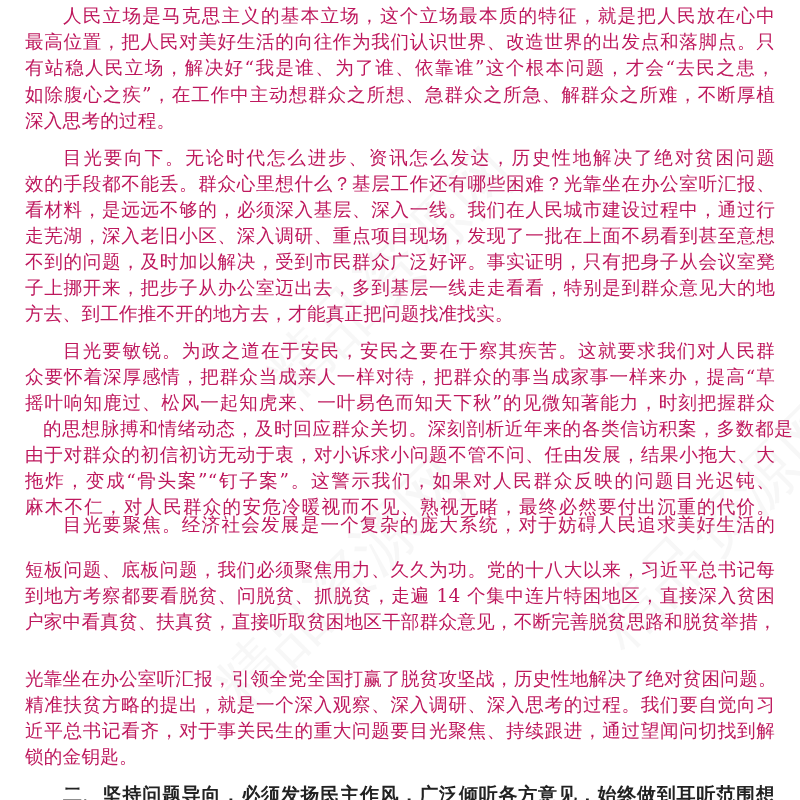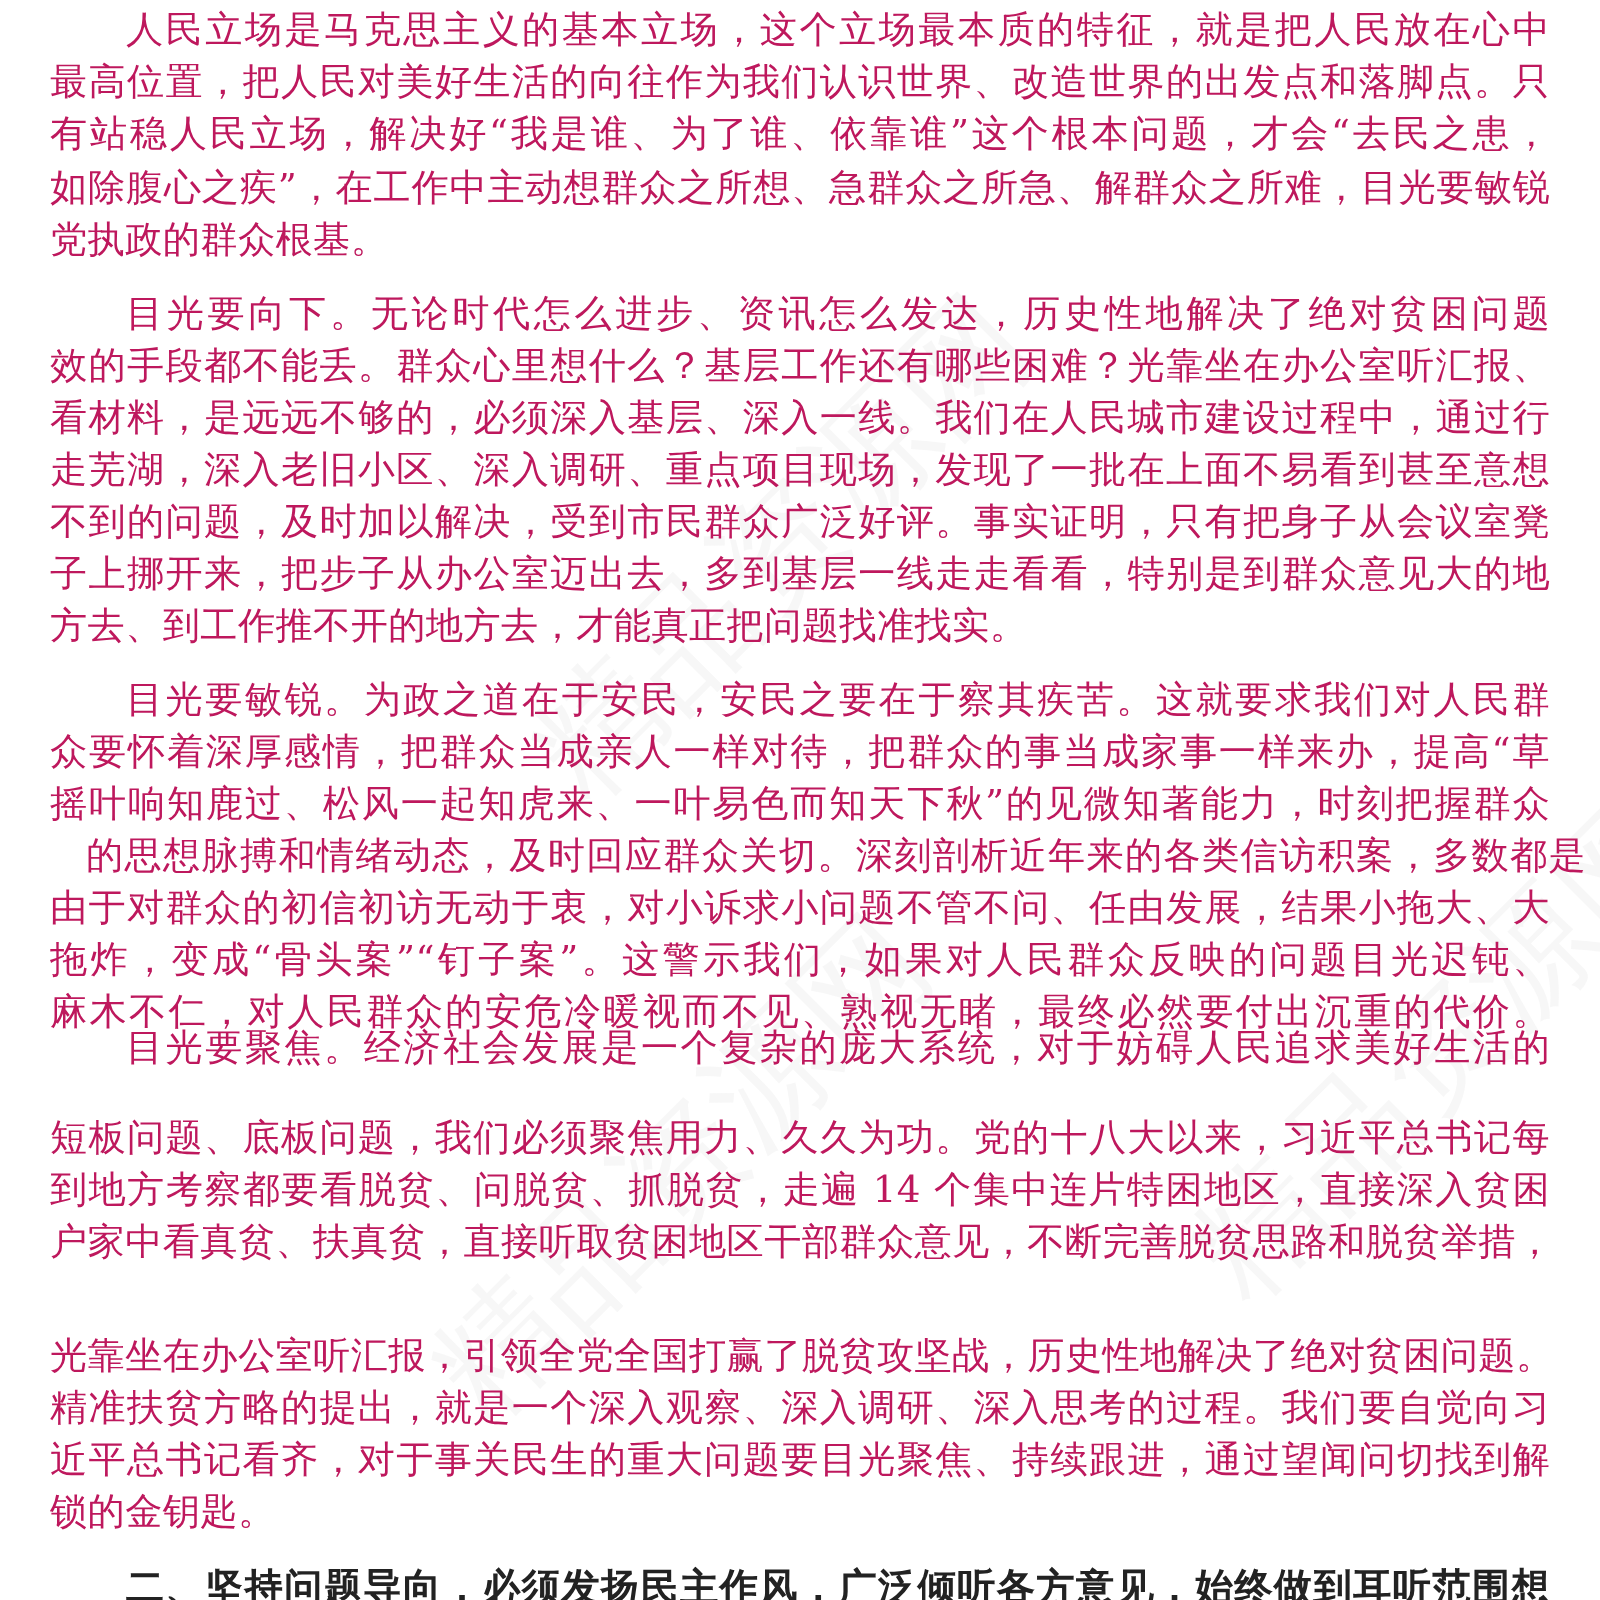--- a/index.html
+++ b/index.html
@@ -63,22 +63,22 @@
 <div class="page">
 
   <div class="watermark" style="left:230px; top:230px;">精品资源网</div>
   <div class="watermark" style="left:560px; top:480px;">精品资源网</div>
   <div class="watermark" style="left:180px; top:540px;">精品资源网</div>
 
   <div>
     <div class="line indent" style="top:3px;">人民立场是马克思主义的基本立场，这个立场最本质的特征，就是把人民放在心中</div>
     <div class="line" style="top:29px;">最高位置，把人民对美好生活的向往作为我们认识世界、改造世界的出发点和落脚点。只</div>
     <div class="line" style="top:55px;">有站稳人民立场，解决好“我是谁、为了谁、依靠谁”这个根本问题，才会“去民之患，</div>
-    <div class="line" style="top:82px;">如除腹心之疾”，在工作中主动想群众之所想、急群众之所急、解群众之所难，目光要敏锐</div>
-    <div class="line last" style="top:108px;">党执政的群众根基。</div>
+    <div class="line" style="top:82px;">如除腹心之疾”，在工作中主动想群众之所想、急群众之所急、解群众之所难，不断厚植</div>
+    <div class="line last" style="top:108px;">深入思考的过程。</div>
   </div>
 
   <div>
     <div class="line indent" style="top:145px;">目光要向下。无论时代怎么进步、资讯怎么发达，历史性地解决了绝对贫困问题</div>
     <div class="line" style="top:171px;">效的手段都不能丢。群众心里想什么？基层工作还有哪些困难？光靠坐在办公室听汇报、</div>
     <div class="line" style="top:197px;">看材料，是远远不够的，必须深入基层、深入一线。我们在人民城市建设过程中，通过行</div>
     <div class="line" style="top:223px;">走芜湖，深入老旧小区、深入调研、重点项目现场，发现了一批在上面不易看到甚至意想</div>
     <div class="line" style="top:249px;">不到的问题，及时加以解决，受到市民群众广泛好评。事实证明，只有把身子从会议室凳</div>
     <div class="line" style="top:275px;">子上挪开来，把步子从办公室迈出去，多到基层一线走走看看，特别是到群众意见大的地</div>
     <div class="line last" style="top:301px;">方去、到工作推不开的地方去，才能真正把问题找准找实。</div>

